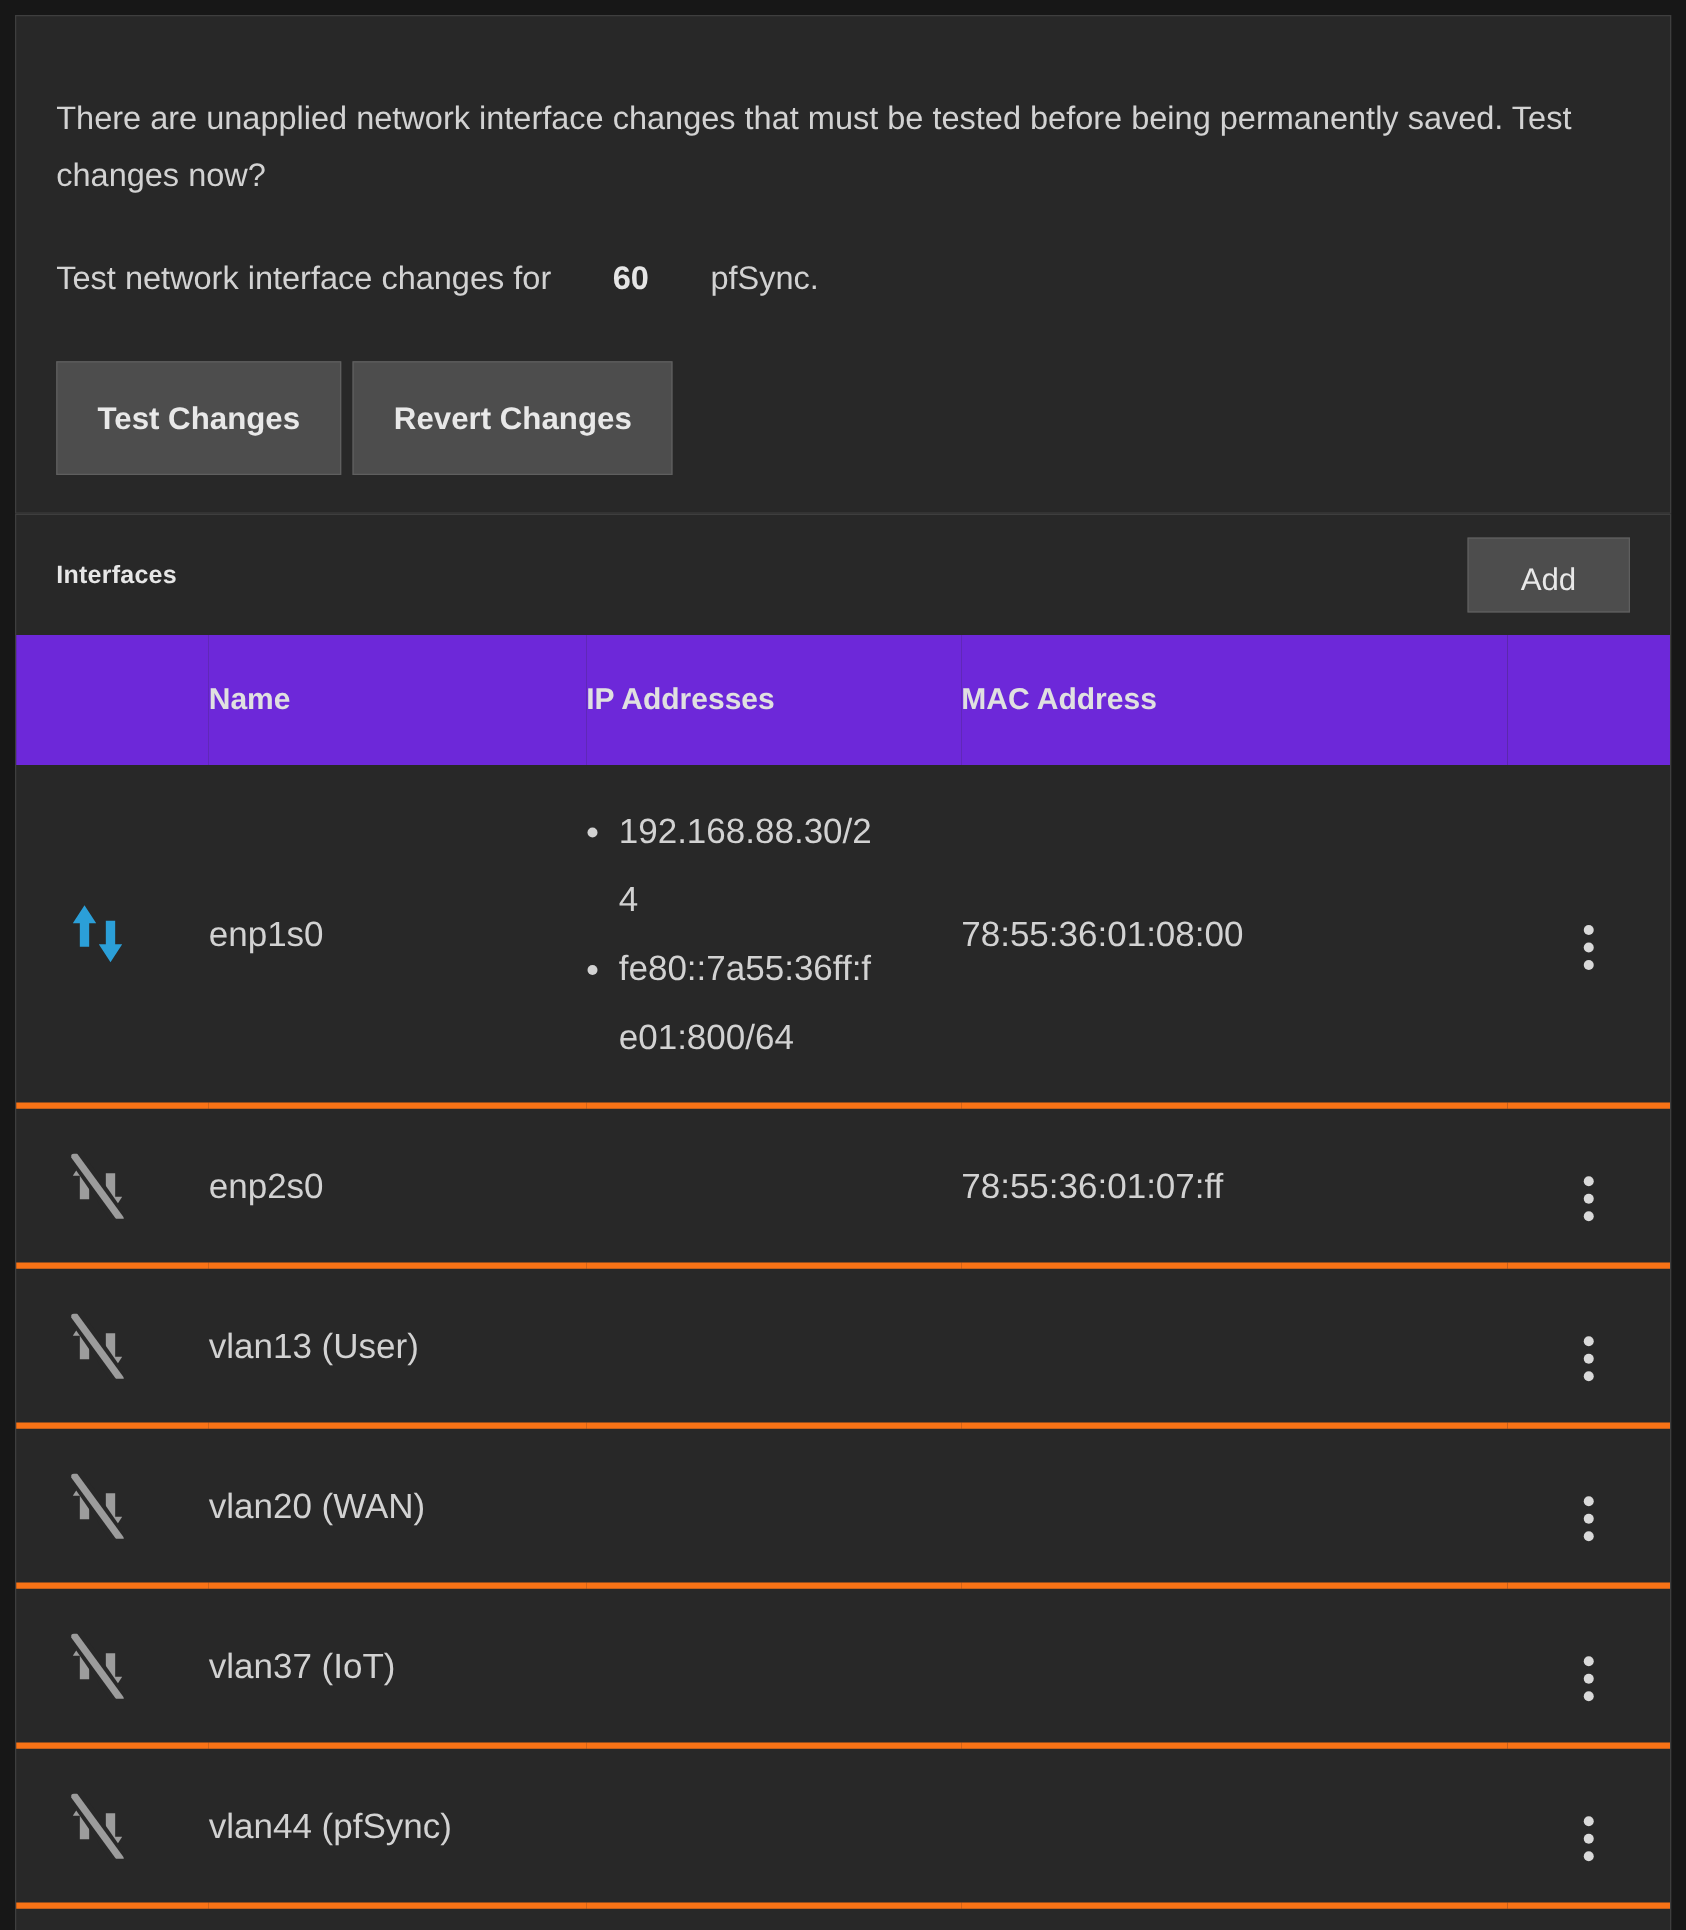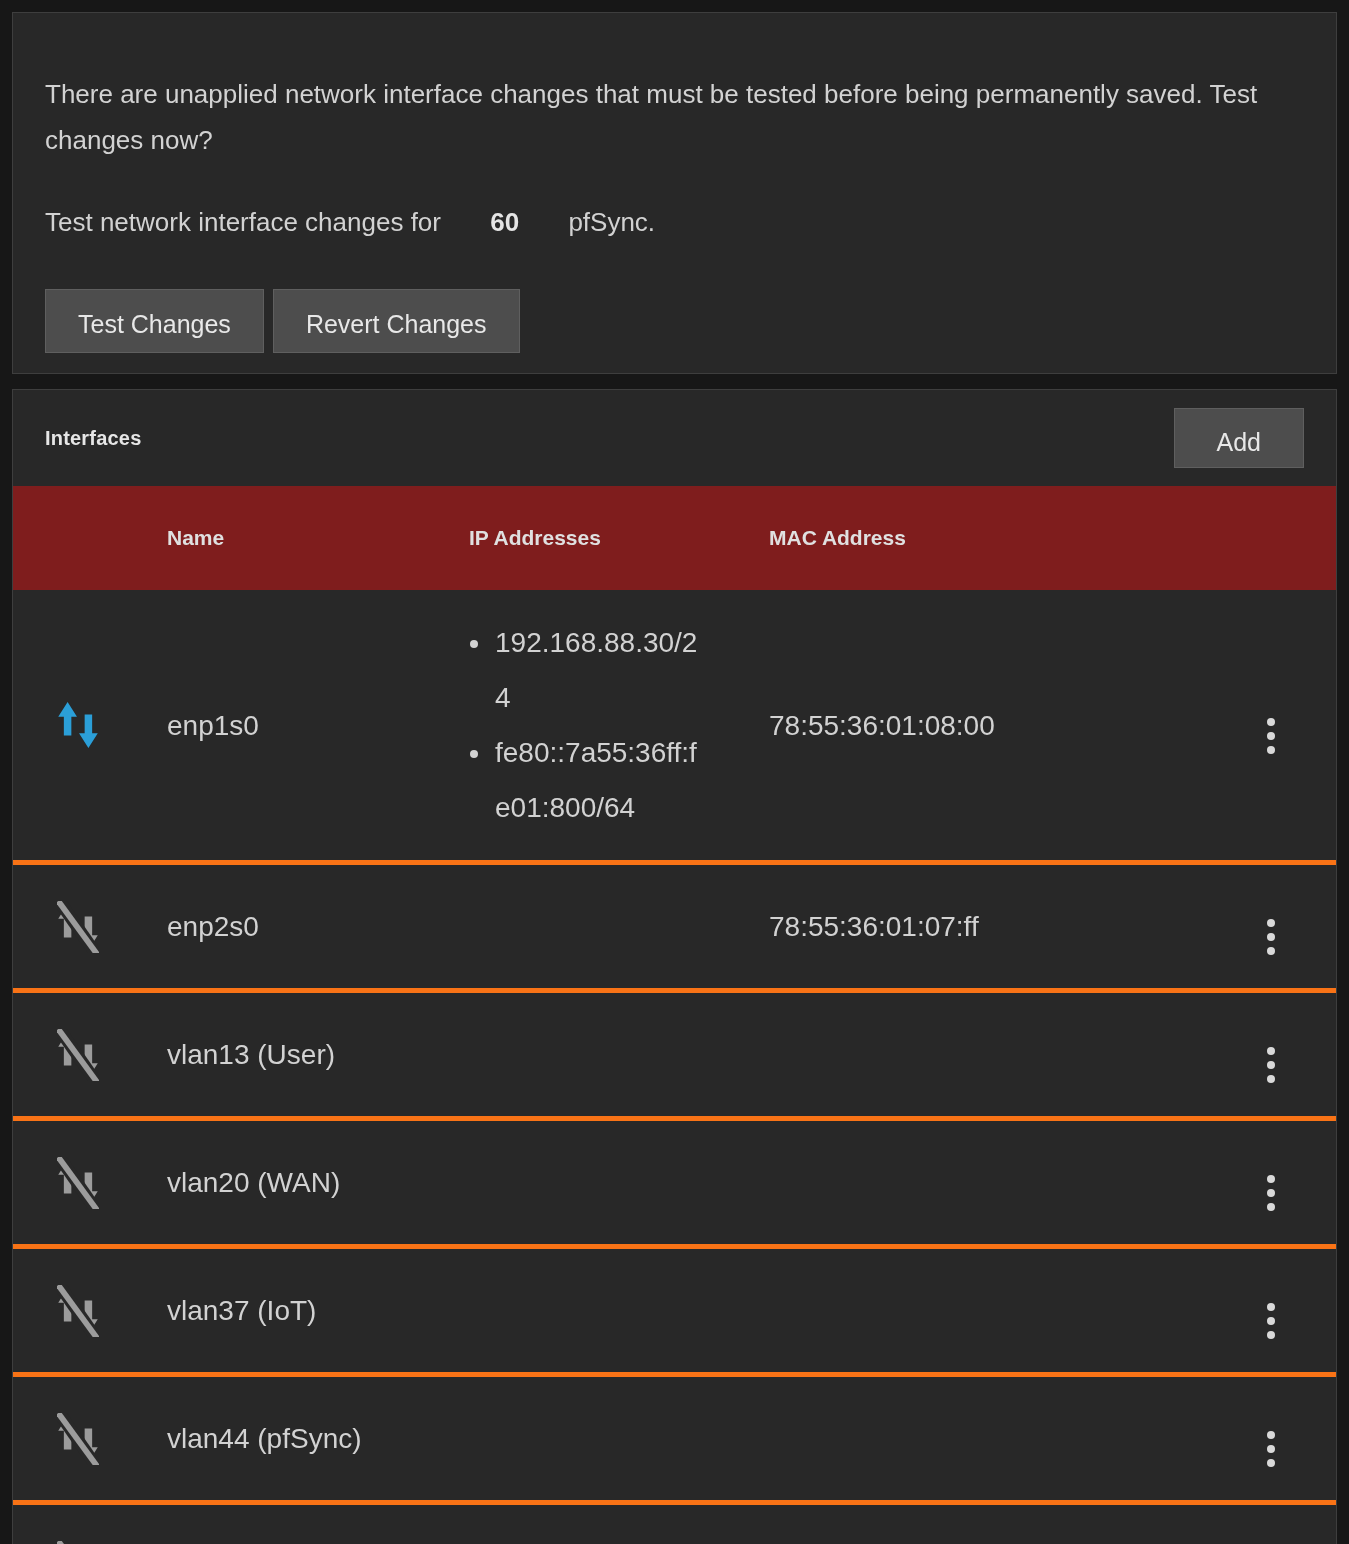--- a/index.html
+++ b/index.html
@@ -14,21 +14,21 @@
   }
   .page { padding: 12px; box-sizing: border-box; }
 
   .panel {
     background: #282828;
     border: 1px solid #3e3e3e;
     box-sizing: border-box;
   }
 
   
-  .alert-panel { padding: 58px 32px 20px 32px; margin-bottom: 15px; }
+  .alert-panel { padding: 58px 32px 30px 32px; }
   .alert-text {
     margin: 0;
     font-size: 26px;
     line-height: 46px;
     color: #d2d2d2;
     max-width: 1262px;
   }
   .test-line { margin: 36px 0 0 0; font-size: 26px; line-height: 46px; }
   .duration {
     font-weight: 700;
@@ -37,23 +37,23 @@
     cursor: pointer;
     text-align: center;
   }
   .actions { margin-top: 44px; display: flex; gap: 9px; }
   .btn {
     background: #4d4d4d;
     color: #e8e8e8;
     border: 1px solid #5f5f5f;
     font-family: "Liberation Sans", sans-serif;
     font-size: 25px;
-    font-weight: 400;
+    font-weight: 700;
     padding: 0 32px;
-    height: 64px;
+    height: 91px;
     line-height: 68px;
     cursor: pointer;
   }
 
   
   .card-header {
     display: flex;
     align-items: center;
     justify-content: space-between;
     padding: 18px 32px;
@@ -66,23 +66,23 @@
     letter-spacing: 0.2px;
   }
   .btn-add { height: 60px; line-height: 66px; padding: 0 42px; font-weight: 400; }
 
   table {
     width: 100%;
     border-collapse: collapse;
     table-layout: fixed;
   }
   thead th {
-    background: #7f1d1d;
+    background: #6d28d9;
     text-align: left;
-    font-size: 21px;
+    font-size: 24px;
     font-weight: 700;
     color: #e0e0e0;
     padding: 30px 0;
     line-height: 44px;
   }
   tbody td {
     padding: 25px 0;
     vertical-align: middle;
     font-size: 28px;
     line-height: 55px;

